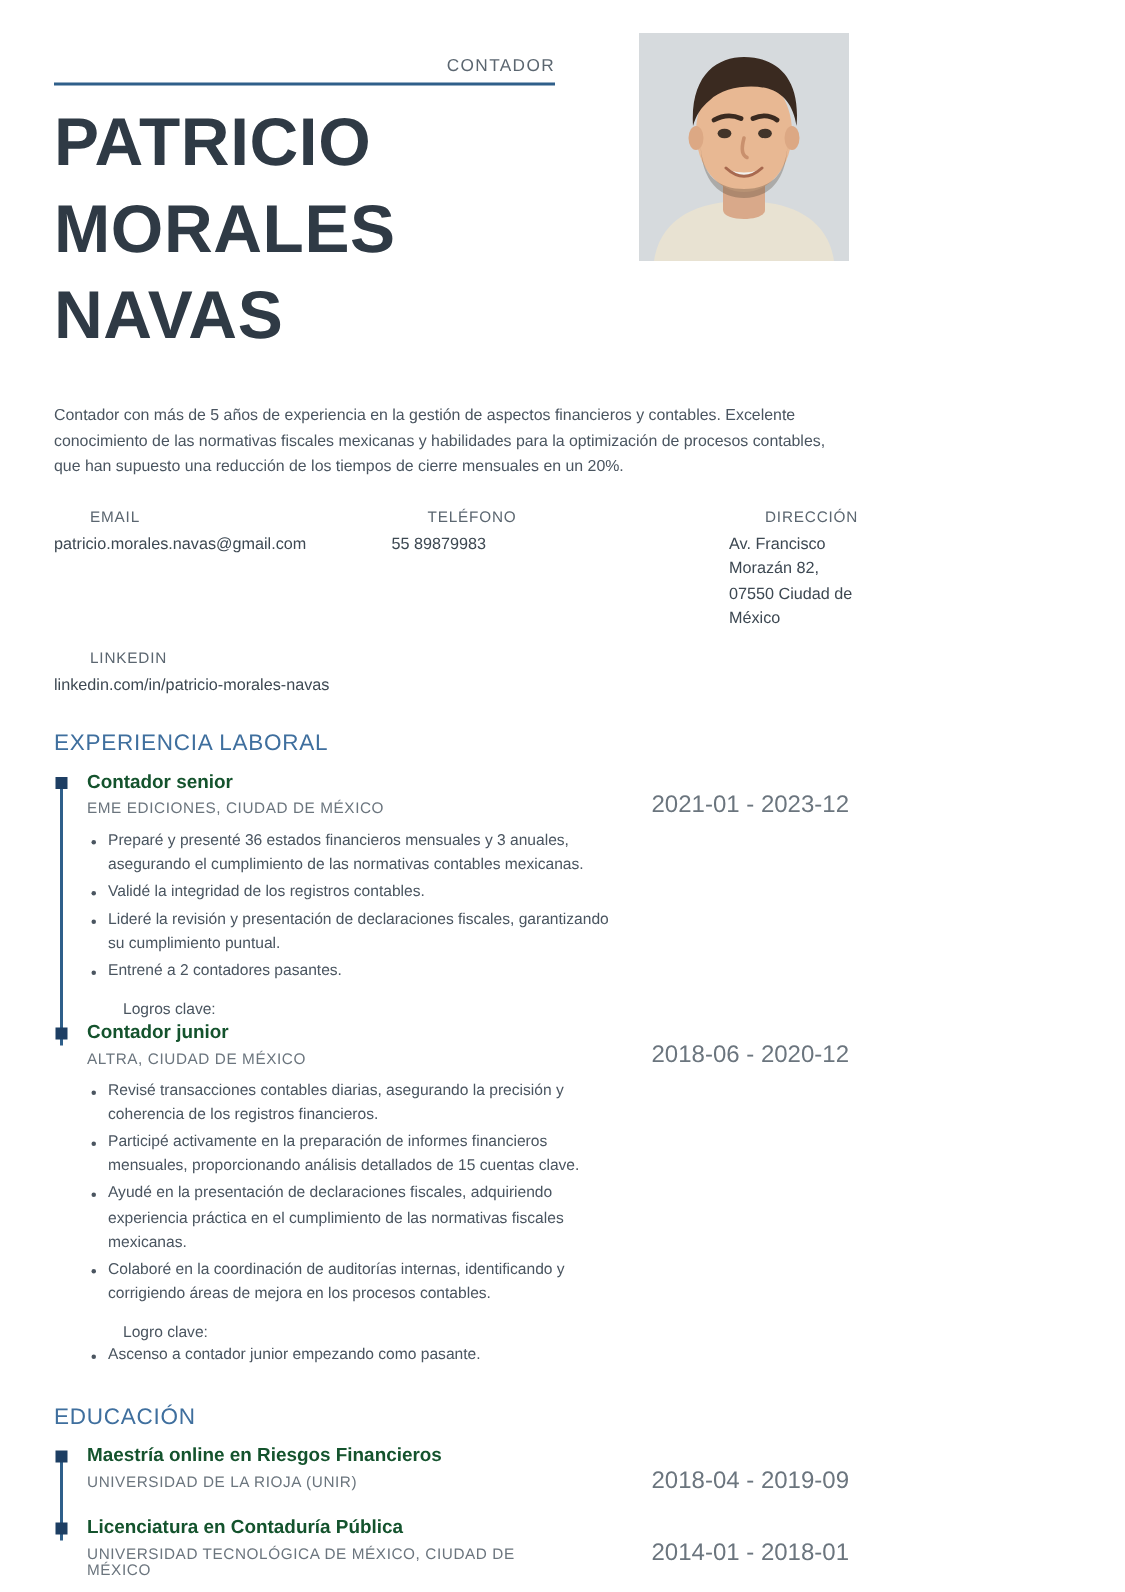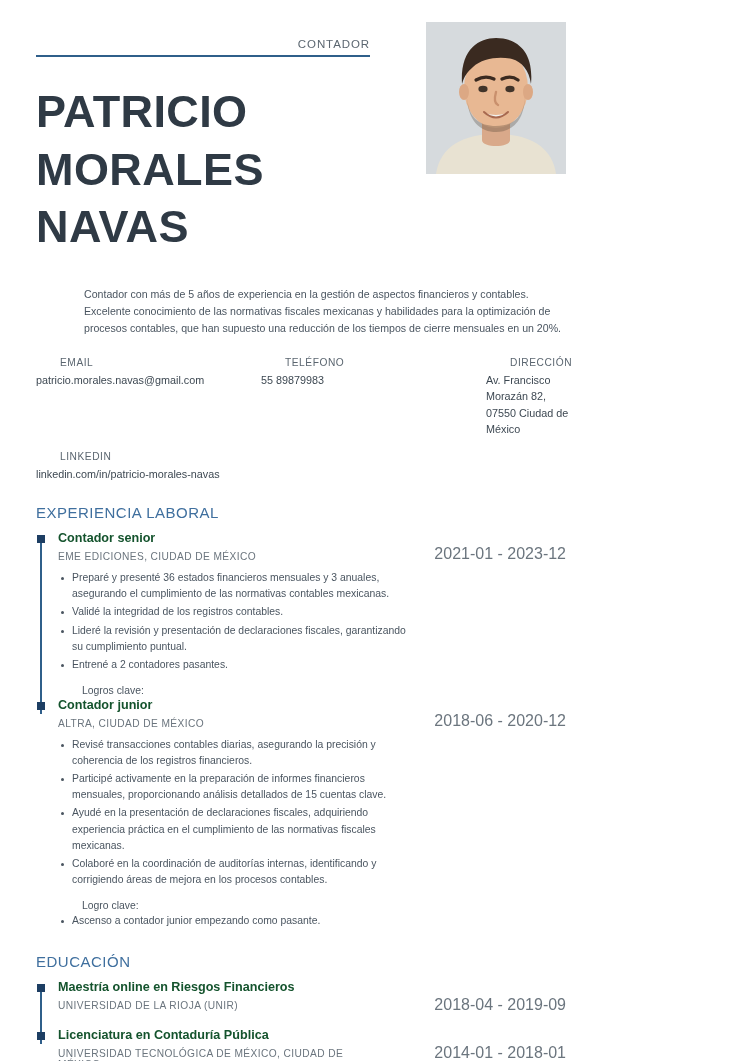--- a/index.html
+++ b/index.html
@@ -41,21 +41,21 @@
     color: #5b6670;
     text-transform: uppercase;
   }
   .header-rule {
     margin-top: 5px;
     margin-right: 196px;
     height: 2px;
     background: #2f5f8a;
   }
   .name-block {
-    margin-top: 26px;
+    margin-top: 9px;
     padding-right: 200px;
   }
   .name {
     font-size: 45px;
     line-height: 1.28;
     font-weight: bold;
     letter-spacing: 0.4px;
     color: #2f3a45;
     text-transform: uppercase;
     margin: 0;
@@ -72,21 +72,20 @@
   }
   .photo svg { display: block; width: 100%; height: 100%; }
 
   
   .summary {
     margin-top: 30px;
     font-size: 10.6px;
     line-height: 1.62;
     color: #4a5560;
     max-width: 555px;
-    margin-left: 48px;
   }
 
   
   .contact {
     margin-top: 20px;
     display: grid;
     grid-template-columns: 225px 225px 1fr;
     row-gap: 14px;
   }
   .contact-item { padding-right: 12px; }

